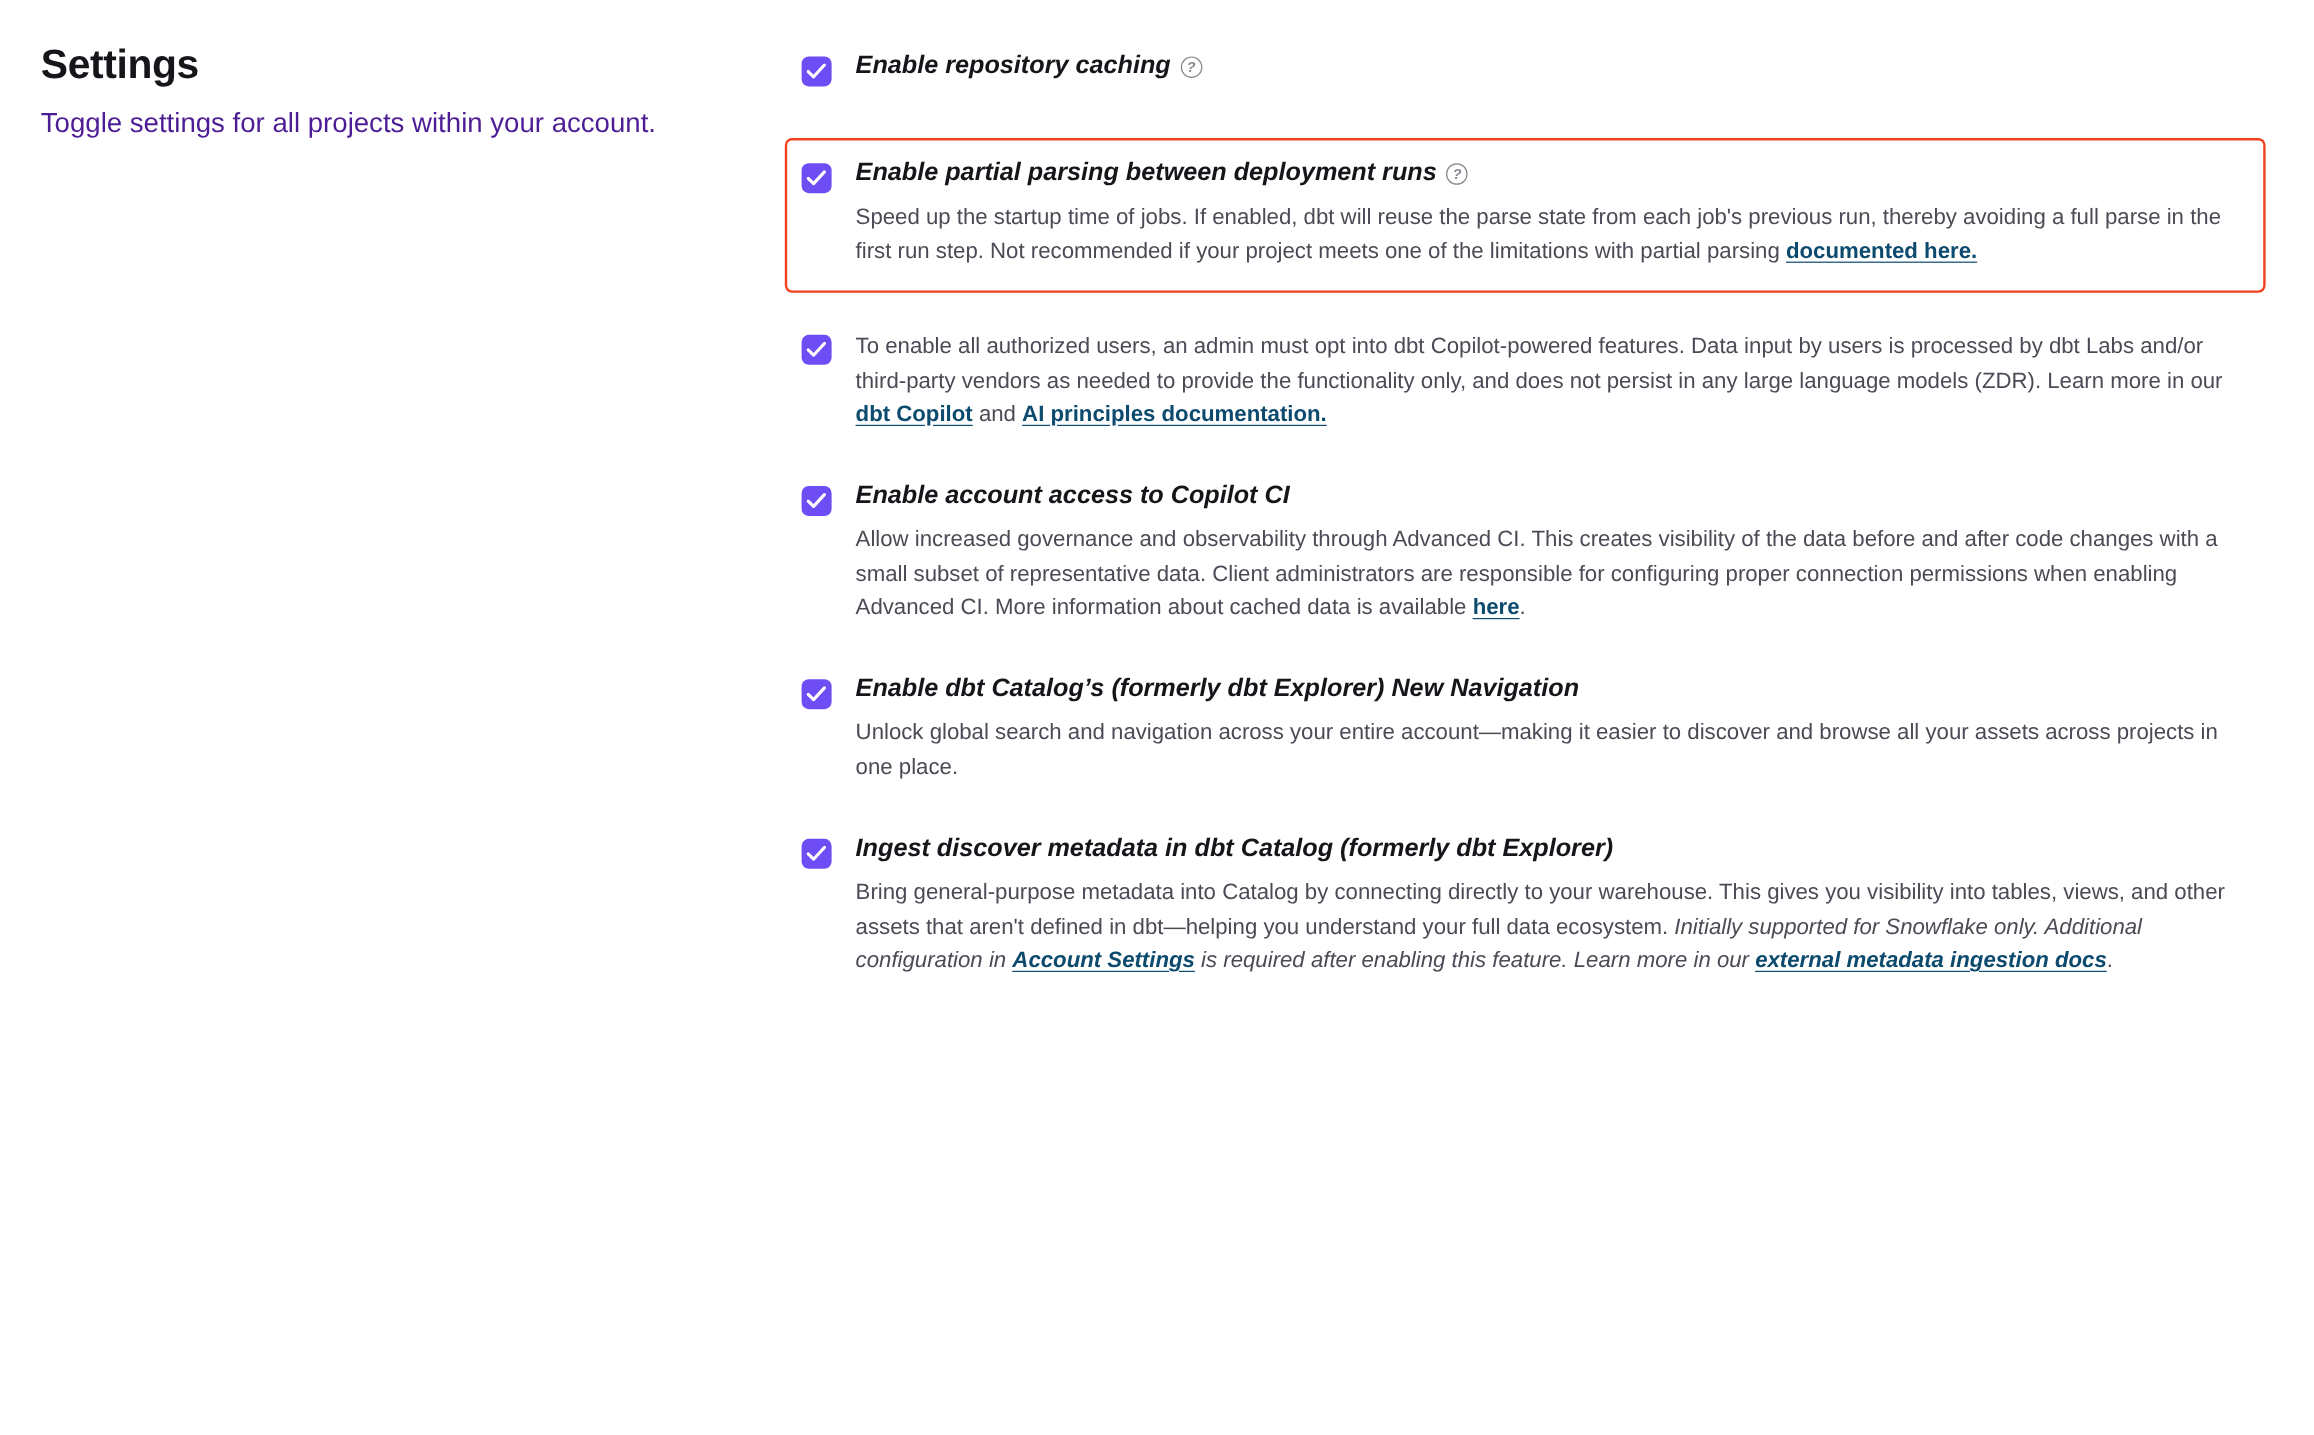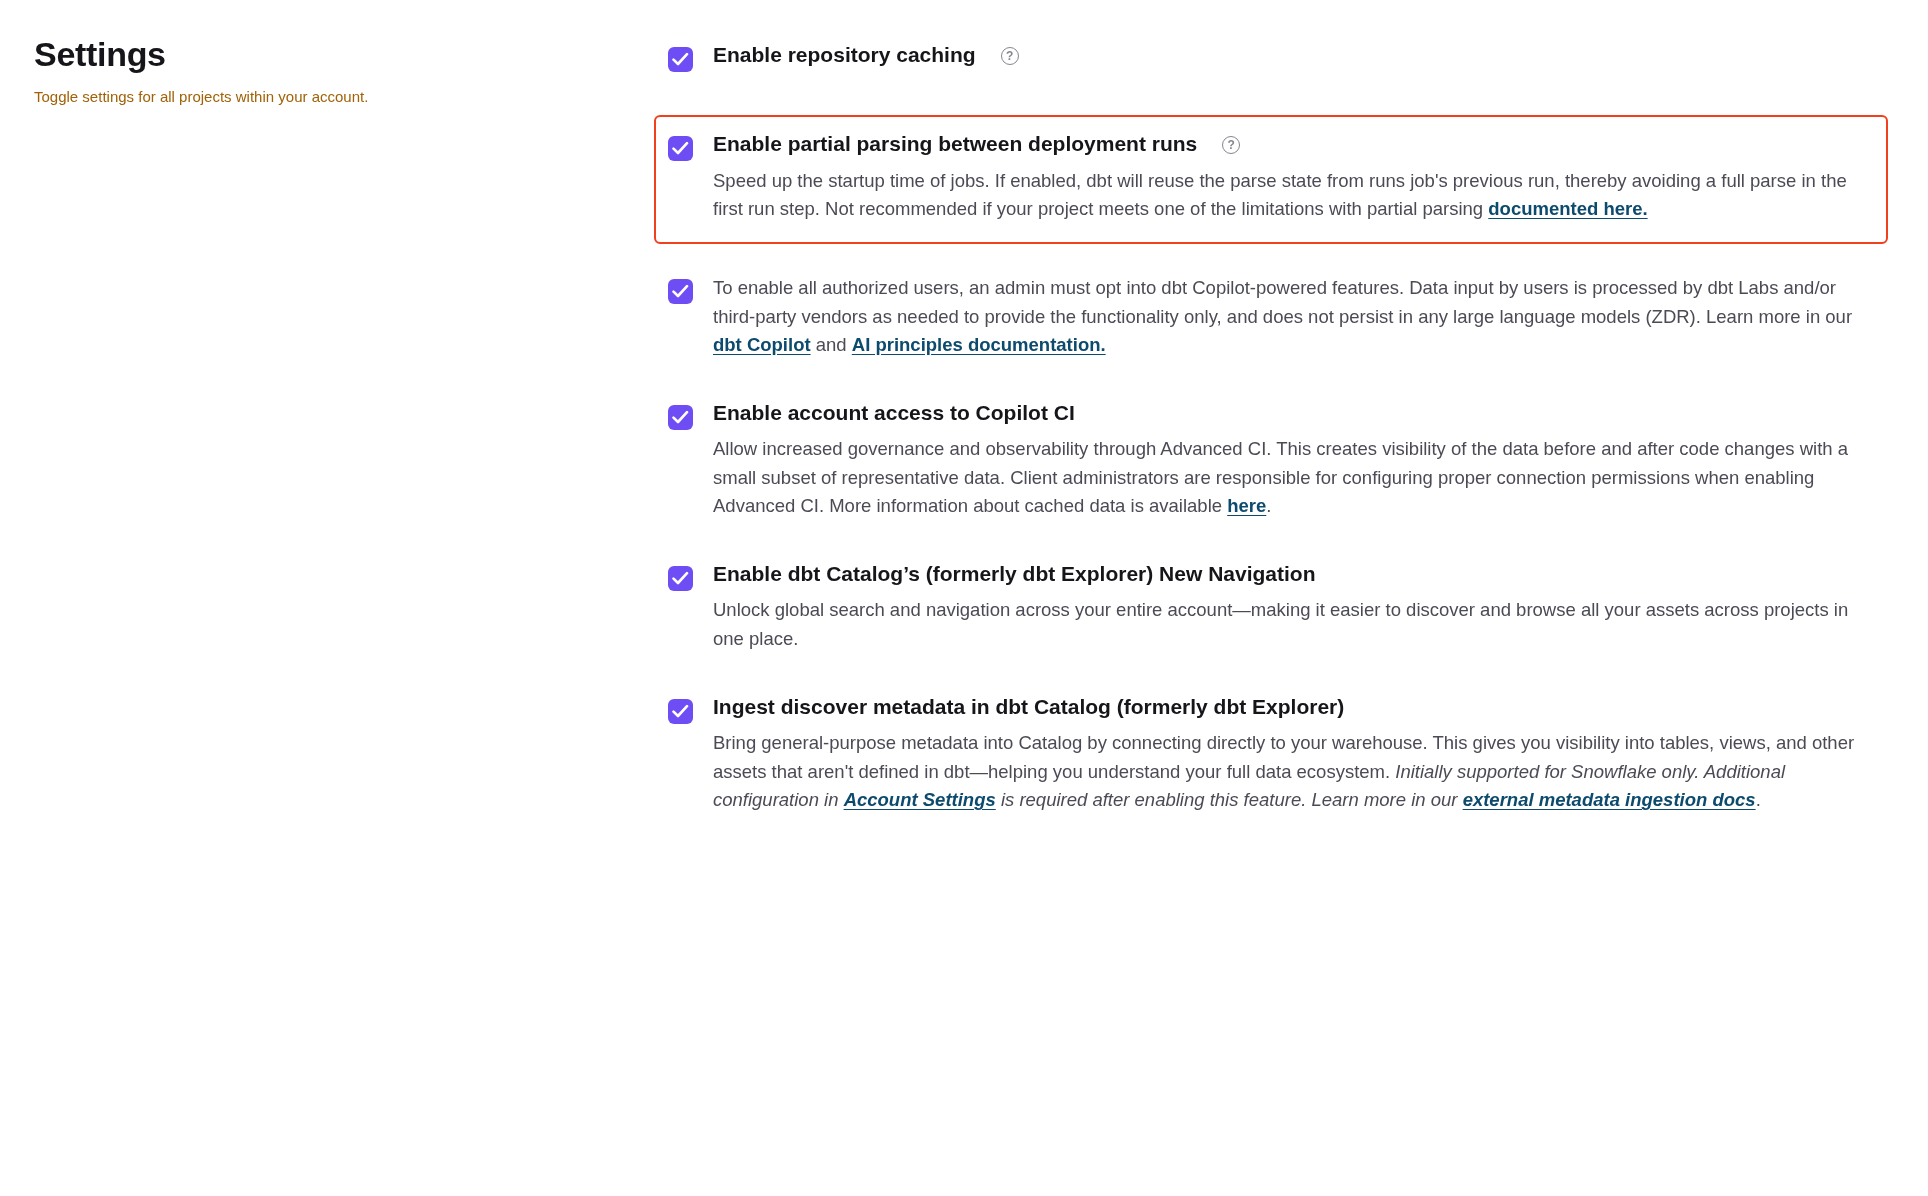--- a/index.html
+++ b/index.html
@@ -32,23 +32,23 @@
   }
   .page-title {
     font-size: 34px;
     font-weight: 700;
     line-height: 1.1;
     letter-spacing: -0.3px;
     color: #15151a;
     margin: 0 0 14px 0;
   }
   .page-subtitle {
-    font-size: 15px;
+    font-size: 23px;
     line-height: 1.35;
-    color: #a16207;
+    color: #4c1d95;
     margin: 0;
   }
   
   .right-col {
     flex: 1 1 auto;
     max-width: 1240px;
     padding-top: 0px;
   }
   .setting-row {
     position: relative;
@@ -87,22 +87,23 @@
     min-width: 0;
   }
   .setting-title {
     font-size: 21px;
     font-weight: 700;
     line-height: 1.25;
     color: #15151a;
     margin: 0 0 9px 0;
     display: flex;
     align-items: center;
-    gap: 25px;
+    gap: 8px;
     flex-wrap: wrap;
+    font-style: italic;
   }
   .help-icon {
     display: inline-flex;
     align-items: center;
     justify-content: center;
     width: 18px;
     height: 18px;
     border-radius: 50%;
     border: 1.6px solid #86868e;
     color: #86868e;
@@ -159,21 +160,21 @@
         <div class="checkbox" style="background: rgb(110, 77, 245);">
           <svg width="17" height="15" viewBox="0 0 17 15" fill="none" xmlns="http://www.w3.org/2000/svg">
             <path d="M1.5 7.6 L6 12 L15 2.2" stroke="#ffffff" stroke-width="2.6" stroke-linecap="round" stroke-linejoin="round"></path>
           </svg>
         </div>
         <div class="setting-body">
           <div class="setting-title">
             <span>Enable partial parsing between deployment runs</span>
             <span class="help-icon">?</span>
           </div>
-          <p class="setting-desc"><span class="">Speed up the startup time of jobs. If enabled, dbt will reuse the parse state from runs job's previous run, thereby avoiding a full parse in the first run step. Not recommended if your project meets one of the limitations with partial parsing </span><a class="lnk">documented here.</a></p>
+          <p class="setting-desc"><span class="">Speed up the startup time of jobs. If enabled, dbt will reuse the parse state from each job's previous run, thereby avoiding a full parse in the first run step. Not recommended if your project meets one of the limitations with partial parsing </span><a class="lnk">documented here.</a></p>
         </div>
       </div>
       <div class="setting-row">
         <div class="checkbox" style="background: rgb(110, 77, 245);">
           <svg width="17" height="15" viewBox="0 0 17 15" fill="none" xmlns="http://www.w3.org/2000/svg">
             <path d="M1.5 7.6 L6 12 L15 2.2" stroke="#ffffff" stroke-width="2.6" stroke-linecap="round" stroke-linejoin="round"></path>
           </svg>
         </div>
         <div class="setting-body">
           <p class="setting-desc"><span class="">To enable all authorized users, an admin must opt into dbt Copilot-powered features. Data input by users is processed by dbt Labs and/or third-party vendors as needed to provide the functionality only, and does not persist in any large language models (ZDR). Learn more in our </span><a class="lnk">dbt Copilot</a><span class=""> and </span><a class="lnk">AI principles documentation.</a></p>

